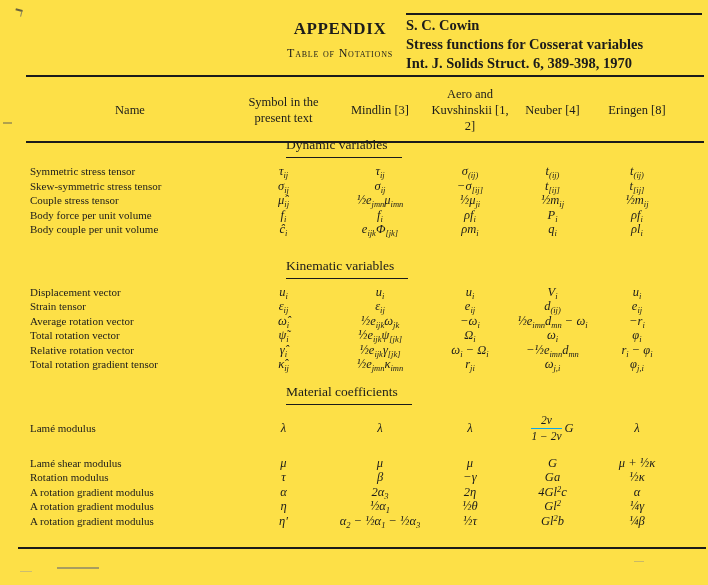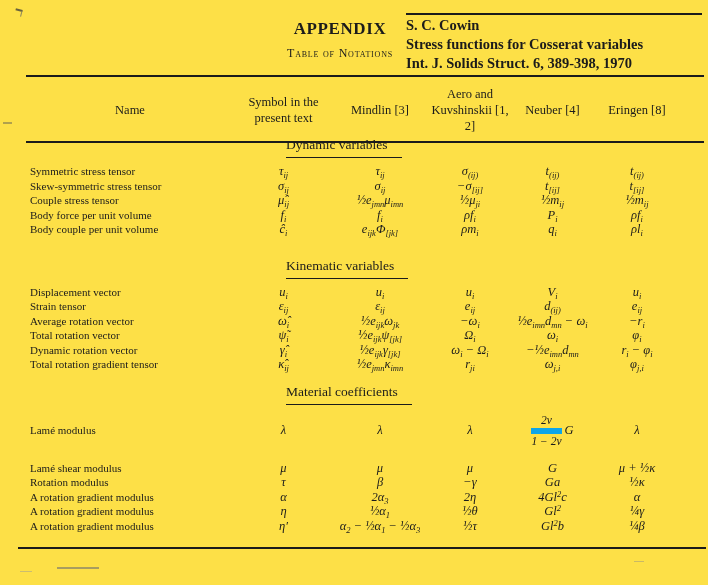--- a/index.html
+++ b/index.html
@@ -34,21 +34,21 @@
   sub,sup{font-size:68%;line-height:0;}
   sub{vertical-align:-0.3em;}
   sup{vertical-align:0.5em;}
 
   .section-1 .sec-head{margin-top:21px;}
   .section-2 .sec-head{margin-top:12px;}
   .section-2 .sec-rows .row:first-child{margin:9px 0 13px;}
 
   .frac{display:inline-flex;flex-direction:column;text-align:center;vertical-align:middle;
         margin-right:3px;font-size:11.5px;line-height:1.15;}
-  .fn{border-bottom:6px solid #0ea5e9;padding:0 3px 1px;}
+  .fn{border-bottom:1px solid #0ea5e9;padding:0 3px 1px;}
   .fd{padding-top:1px;}
 
   .artifact{position:absolute;}
   .a1{top:9px;left:15px;width:6px;height:5px;border-top:2px solid #3a3a3a;border-right:1px solid #666;transform:rotate(14deg);opacity:.75;}
   .a2{top:122px;left:3px;width:9px;height:2px;background:#555;opacity:.45;}
   .a3{top:567px;left:57px;width:42px;height:2px;background:#6f6f6f;opacity:.6;}
   .a4{top:571px;left:20px;width:12px;height:1px;background:#999;opacity:.5;}
   .a5{top:561px;left:634px;width:10px;height:1px;background:#8a8a8a;opacity:.45;}
 </style>
 </head>
@@ -162,21 +162,21 @@
           </div>
           <div class="row grid6">
     <span class="cell name-cell">Total rotation vector</span>
   <span class="cell">ψ̃<sub>i</sub></span>
             <span class="cell">½e<sub>ijk</sub>ψ<sub>[jk]</sub></span>
             <span class="cell">Ω<sub>i</sub></span>
             <span class="cell">ω<sub>i</sub></span>
             <span class="cell">φ<sub>i</sub></span>
           </div>
           <div class="row grid6">
-    <span class="cell name-cell">Dynamic rotation vector</span>
+    <span class="cell name-cell">Relative rotation vector</span>
   <span class="cell">γ̂<sub>i</sub></span>
             <span class="cell">½e<sub>ijk</sub>γ<sub>[jk]</sub></span>
             <span class="cell">ω<sub>i</sub> − Ω<sub>i</sub></span>
             <span class="cell">−½e<sub>imn</sub>d<sub>mn</sub></span>
             <span class="cell">r<sub>i</sub> − φ<sub>i</sub></span>
           </div>
           <div class="row grid6">
     <span class="cell name-cell">Total rotation gradient tensor</span>
   <span class="cell">κ̂<sub>ij</sub></span>
             <span class="cell">½e<sub>jmn</sub>κ<sub>imn</sub></span>

